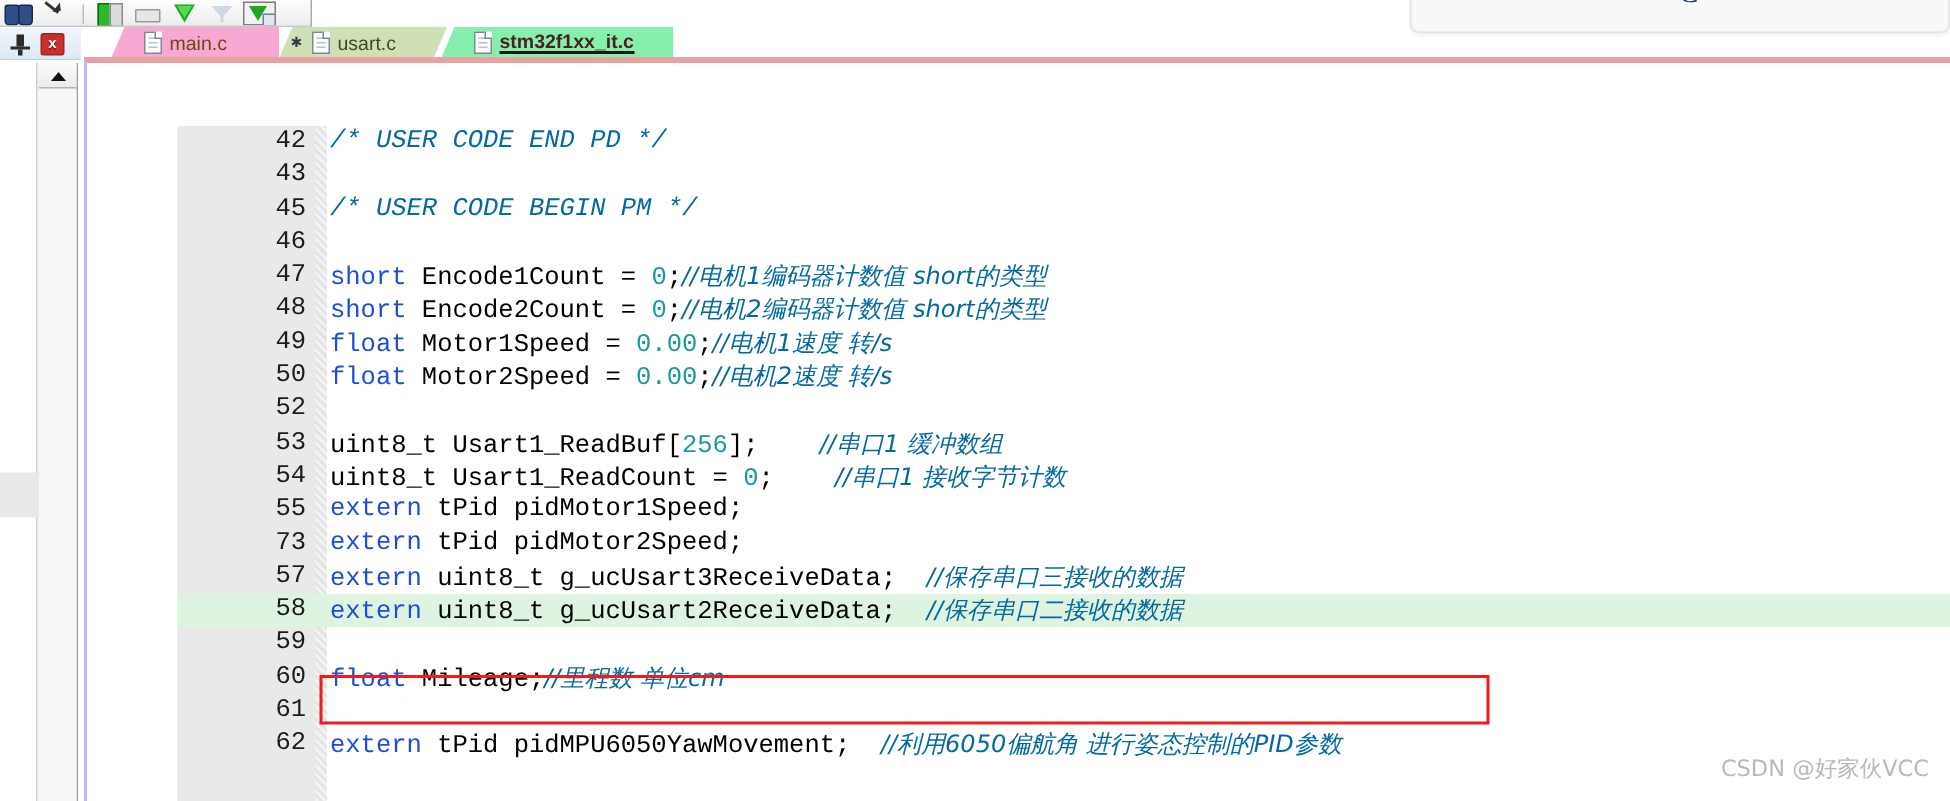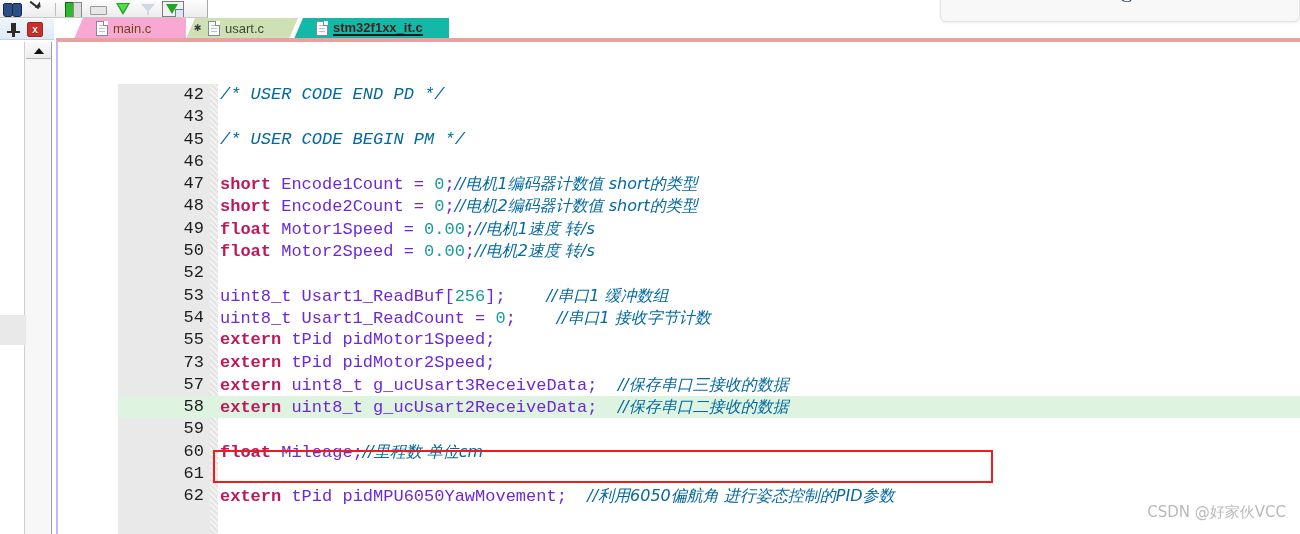--- a/index.html
+++ b/index.html
@@ -131,21 +131,21 @@
     content:"";position:absolute;right:-1px;top:-1px;width:4px;height:4px;
     background:#fff;border-left:1px solid #7a8a9a;border-bottom:1px solid #7a8a9a;
   }
   .tab .mod-ast{
     position:absolute; left:8px; top:4px;
     font:bold 12px/1 "Liberation Mono", monospace; color:#3a3a3a;
   }
   .tab-main{ left:18px; width:112px; background:#f9a8d4; color:#6b4a12; }
   .tab-usart{ left:130px; width:112px; background:#cfe0b4; color:#3b4a2a;
               clip-path: polygon(9px 0, 100% 0, 92% 100%, 0 100%); }
-  .tab-it{ left:238px; width:155px; background:#14b8a6; color:#4a1f21; font-weight:bold;
+  .tab-it{ left:238px; width:155px; background:#86efac; color:#4a1f21; font-weight:bold;
            clip-path: polygon(9px 0, 100% 0, 100% 100%, 0 100%); }
   .tab-it .lbl{ border-bottom:2px solid #1a1a1a; padding-bottom:0px; }
 
   .code-wrap{
     position:absolute; left:60px; top:42px; right:0; bottom:0;
     background:#ffffff; overflow:hidden;
   }
   .gutter{
     position:absolute; left:0; top:0; width:92px; bottom:0;
     background:#e9e9e9;
@@ -163,24 +163,24 @@
   .ln-row .num{
     position:absolute; left:0; width:86px; text-align:right;
     color:#1c1c1c; font:17px/22.3px "Liberation Mono", monospace;
   }
   .ln-row .txt{
     position:absolute; left:102px; color:#1c1c1c;
   }
   .ln-row.cur{ background:#dff4e0; }
   .ln-row.cur .num{ color:#1c1c1c; }
 
-  .kw{ color:#be185d;font-weight:bold; }
+  .kw{ color:#1d4ed8; }
   .cm{ color:#0369a1;font-style:italic; }
   .nm{ color:#1a9a9a; }
-  .pl{ color:#6d28d9;text-align:center; }
+  .pl{ color:#000000;text-align:center; }
   .cjk{ font-family:"DejaVu Sans","Liberation Sans",sans-serif; font-size:16px;text-align:center; }
 
   
   .annot-box{
     position:absolute; left:155px; top:408px; width:780px; height:33px;
     border:2px solid #ee1c1c; pointer-events:none;
   }
 
   
   .overlay-panel{

